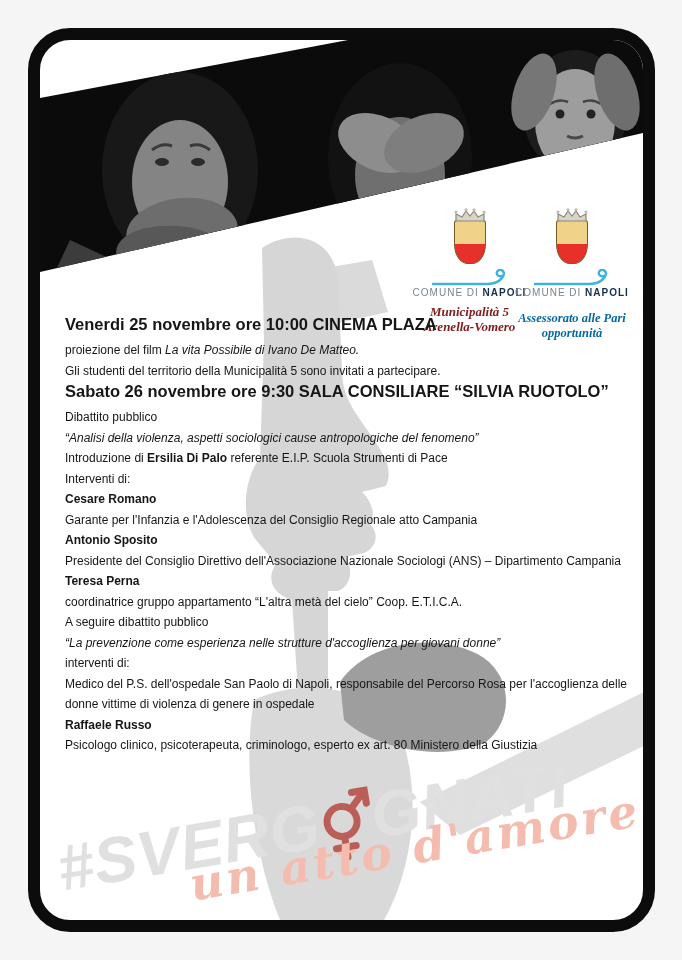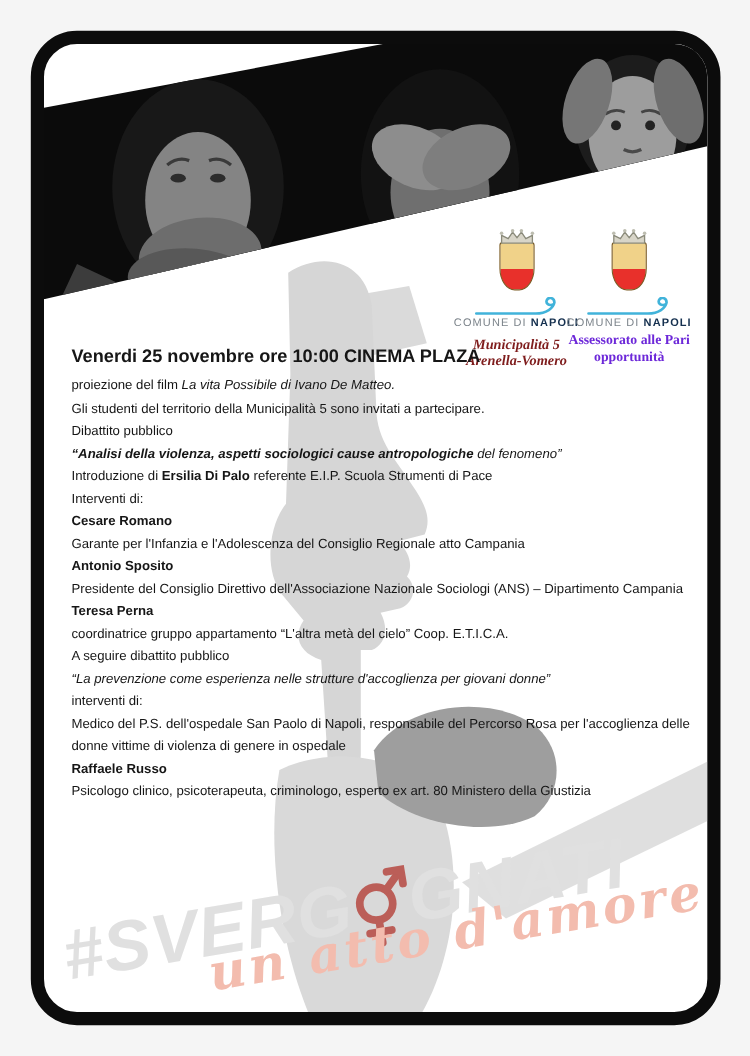--- a/index.html
+++ b/index.html
@@ -13,40 +13,40 @@
   .band-layer{position:absolute;left:0;top:0;width:603px;height:250px;z-index:3;}
   .logos-layer{position:absolute;left:0;top:0;width:603px;height:880px;z-index:4;}
   .content{position:absolute;left:25px;top:274px;width:588px;z-index:5;color:#161616;}
 
   
   .content p{margin:0;font-size:12px;line-height:20.5px;}
   .content p.title{font-size:16.5px;font-weight:700;line-height:21px;margin-bottom:5px;}
   .content p.topic{font-style:italic;}
   .content .b{font-weight:700;}
   .content .i{font-style:italic;}
-  .content .bi{font-weight:700;font-style:italic;} .mt8{margin-top:8px;} .mt10{margin-top:10px;}
+  .content .bi{font-weight:400;font-style:italic;} .mt8{margin-top:8px;} .mt10{margin-top:10px;}
   .speaker-name{font-weight:700;}
 
   
   .logo{position:absolute;text-align:center;}
   .logo-left{left:352px;top:168px;width:155px;}
   .logo-right{left:452px;top:168px;width:160px;}
   .crest{display:inline-block;position:relative;}
   .shield{width:30px;height:42px;margin:0 auto;
           background:linear-gradient(#f0d289 55%,#e8302b 55%);
           border:1.5px solid #7a5a22;border-radius:3px 3px 14px 14px / 3px 3px 20px 20px;}
   .crown{display:block;margin:0 auto -2px auto;}
   .wave{display:block;margin:1px auto 0 auto;}
   .comune-line{font-size:10px;letter-spacing:1px;white-space:nowrap;margin-top:0;}
   .comune-muted{color:#7b838a;}
   .comune-bold{color:#15304f;font-weight:700;}
   .muni-lines{font-family:"Liberation Serif",serif;font-weight:700;font-style:italic;
               font-size:13px;line-height:15px;color:#7f1d1d;margin-top:6px;}
   .dept-line{font-family:"Liberation Serif",serif;font-weight:700;font-size:12.5px;
-             color:#6d28d9;margin-top:3px;}
+             color:#0369a1;margin-top:13px;font-style:italic;}
 
   
   .hashtag{position:absolute;left:18px;top:792px;width:660px;z-index:2;
            transform:rotate(-9.5deg);transform-origin:left center;
            font-weight:700;font-style:italic;font-size:64px;letter-spacing:1px;
            color:#e0e0e0;white-space:nowrap;display:flex;align-items:center;}
   .hashtag .gsym{margin:0 -4px 0 -6px;position:relative;top:4px;}
   .script-line{position:absolute;left:150px;top:818px;z-index:2;
                transform:rotate(-9.5deg);transform-origin:left center;
                font-family:"DejaVu Serif",serif;font-style:italic;font-weight:700;
@@ -175,20 +175,21 @@
         </div>
         <div class="dept-line">Assessorato alle Pari opportunità</div>
       </div>
     </div>
 
     <div class="content">
       <p class="title">Venerdi 25 novembre ore 10:00 CINEMA PLAZA</p>
       <p><span>proiezione del film </span><span class="i">La vita Possibile di Ivano De Matteo.</span></p>
       <p>Gli studenti del territorio della Municipalità 5 sono invitati a partecipare.</p>
 
+      <p class="title mt8">Sabato 26 novembre ore 9:30 SALA CONSILIARE “SILVIA RUOTOLO”</p>
       <p>Dibattito pubblico</p>
       <p class="topic"><span class="bi">“Analisi della violenza, aspetti sociologici cause antropologiche</span><span> del fenomeno”</span></p>
 
       <p class="mt8"><span>Introduzione di </span><span class="b">Ersilia Di Palo</span><span> referente E.I.P. Scuola Strumenti di Pace</span></p>
 
       <p class="mt10">Interventi di:</p>
       <p class="speaker-name">Cesare Romano</p>
       <p>Garante per l'Infanzia e l'Adolescenza del Consiglio Regionale atto Campania</p>
       <p class="speaker-name">Antonio Sposito</p>
       <p>Presidente del Consiglio Direttivo dell'Associazione Nazionale Sociologi (ANS) – Dipartimento Campania</p>

